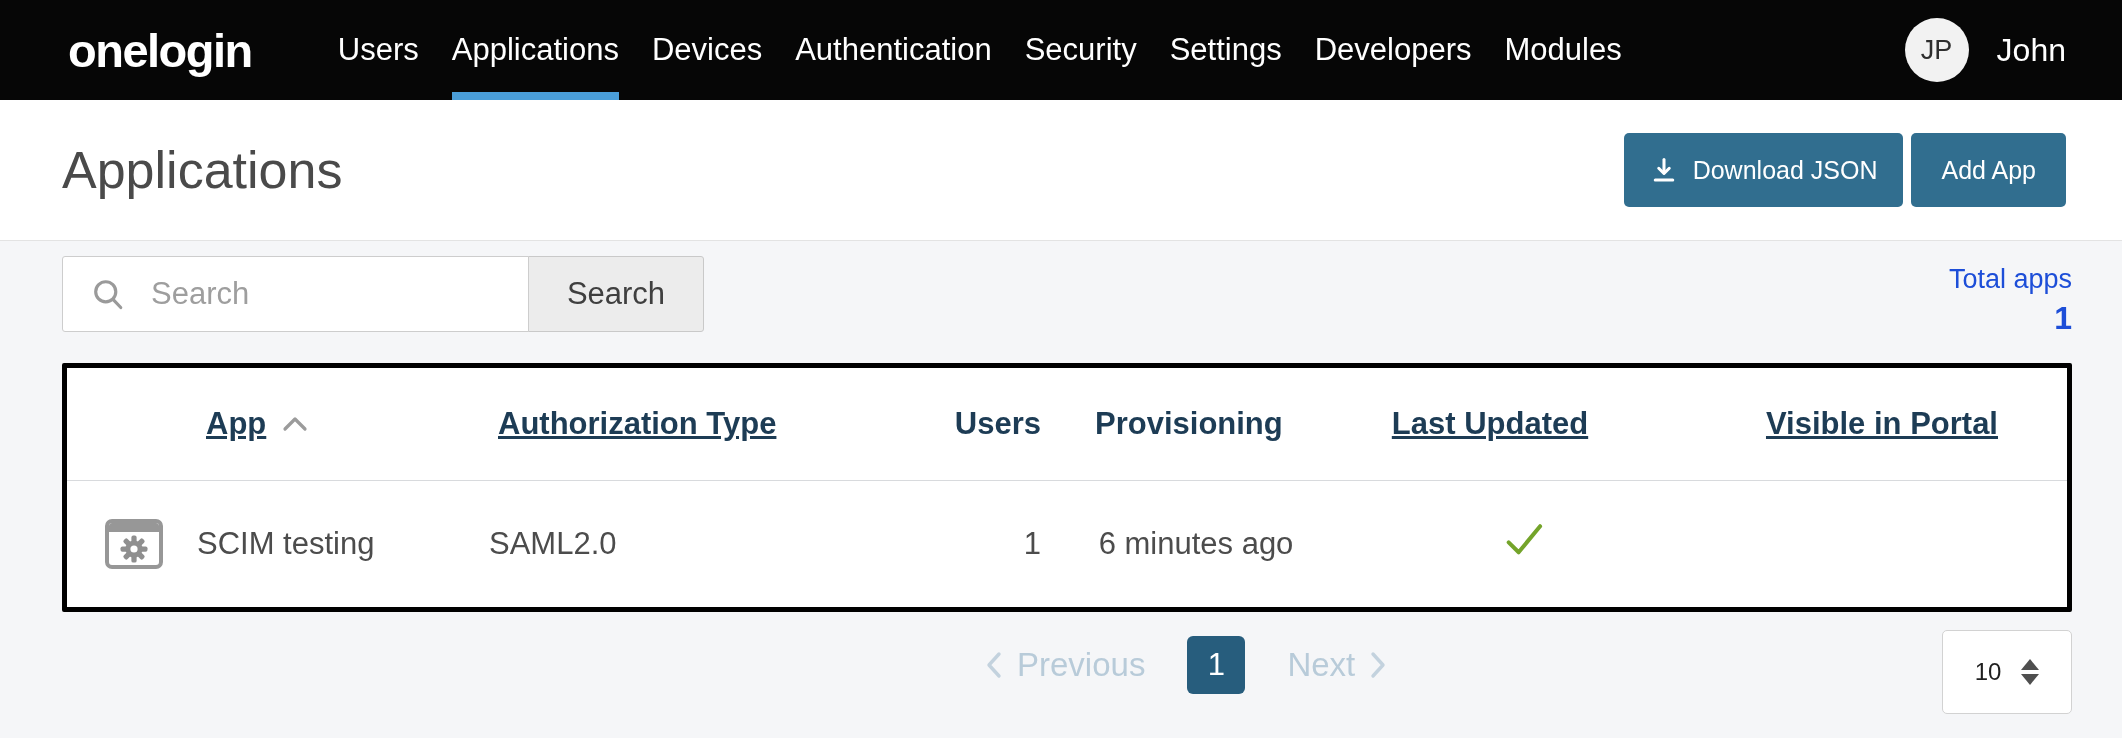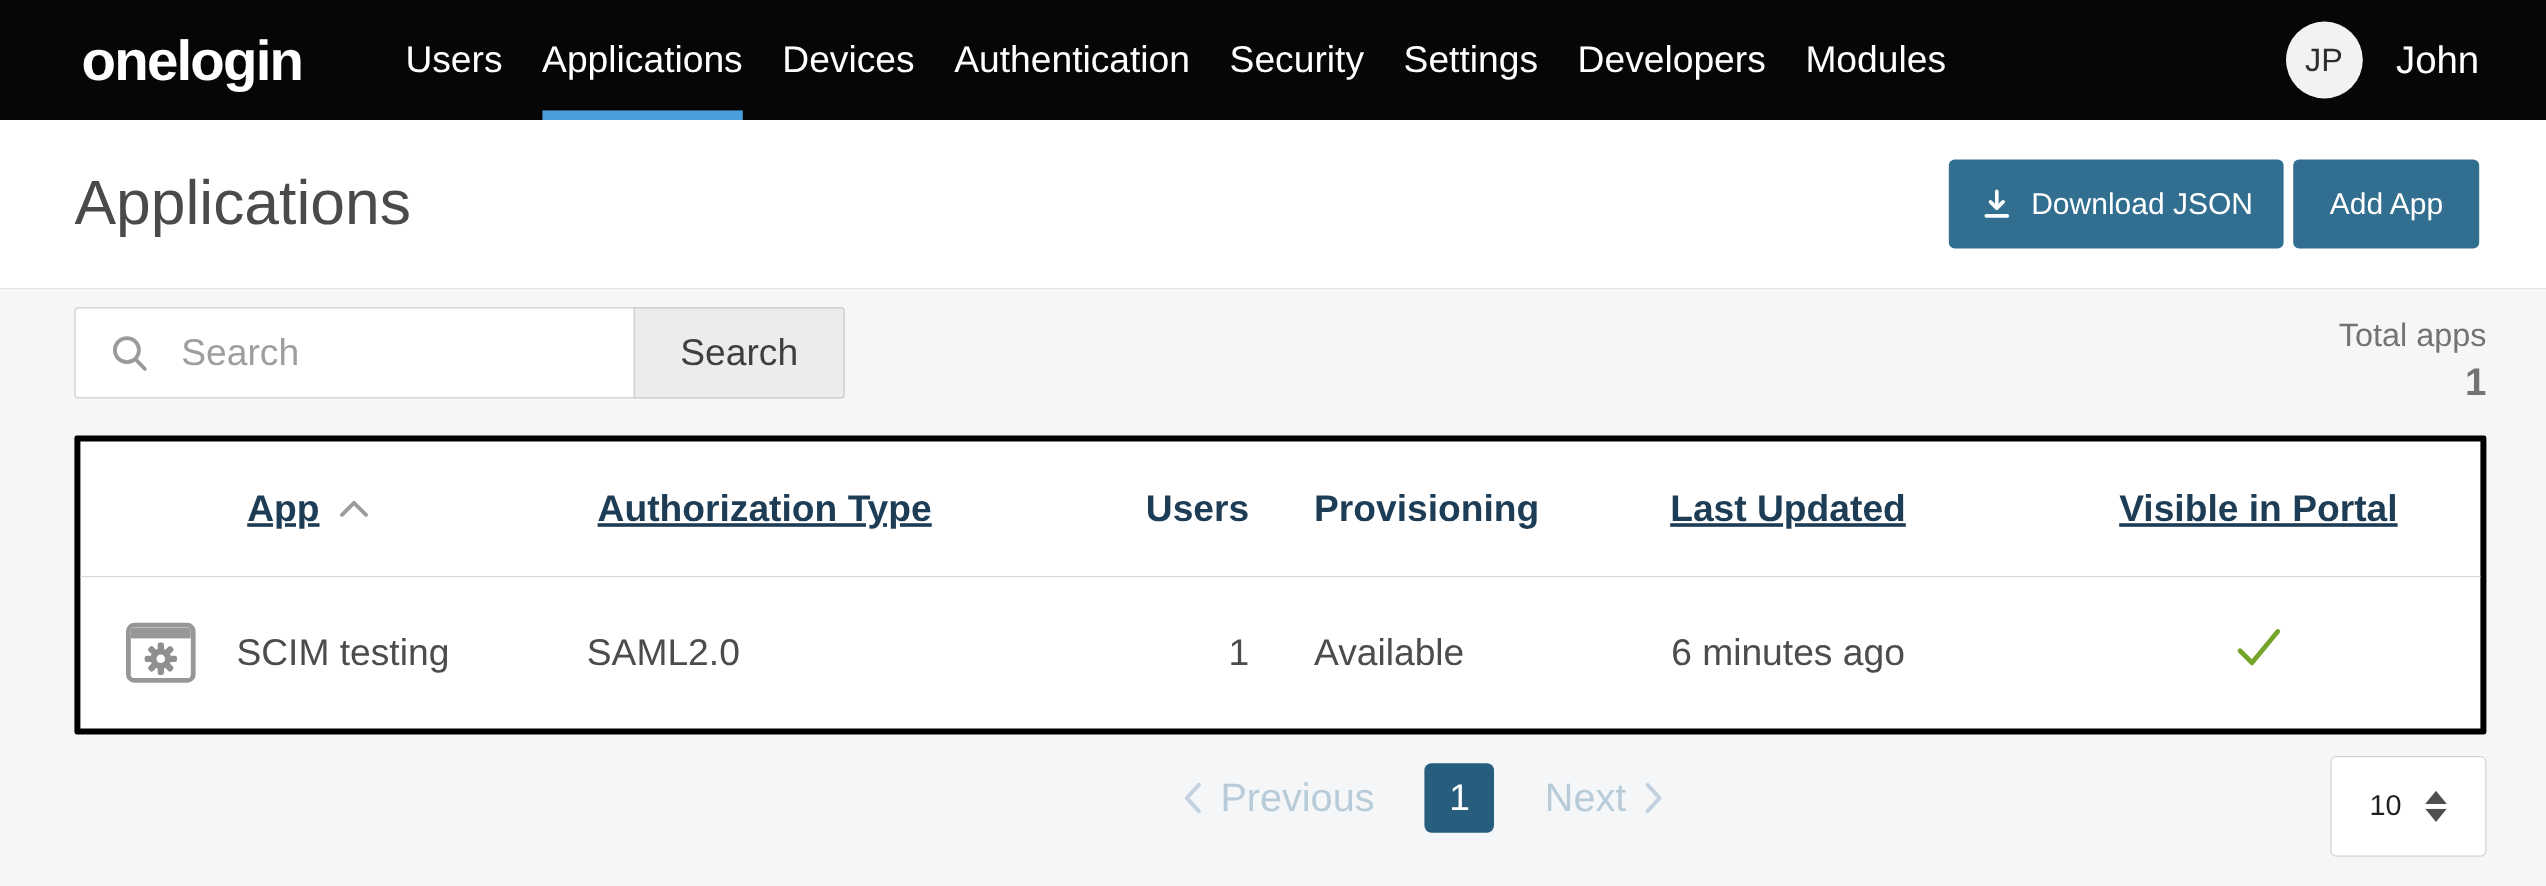--- a/index.html
+++ b/index.html
@@ -61,21 +61,21 @@
     background:#fff; font-size:31px; color:#333; padding:0 20px 0 88px;
     font-family:inherit; outline:none;
   }
   .search-input::placeholder { color:#9e9e9e; }
   .search-icon { position:absolute; left:28px; top:50%; transform:translateY(-50%); display:flex; }
   .search-btn {
     width:176px; height:76px; margin-left:-1px; background:#ececec;
     border:1px solid #c9c9c9; border-radius:0 3px 3px 0; font-size:31px;
     color:#3f3f3f; cursor:pointer; font-family:inherit;
   }
-  .total { margin-left:auto; text-align:right; color:#737373; padding-top:8px; }
+  .total { margin-left:auto; text-align:right; color:#1d4ed8; padding-top:8px; }
   .total-label { font-size:27px; }
   .total-value { font-size:32px; font-weight:700; margin-top:5px; }
 
   
   .table-card { margin-top:26px; background:#fff; border:5px solid #000000; border-radius:2px; }
   .t-row {
     display:grid;
     grid-template-columns:130px 292px 360px 192px 310px 278px 1fr;
     align-items:center;
   }
@@ -221,21 +221,20 @@
                 <circle cx="20" cy="20" r="11.5"></circle>
               </g>
               <circle cx="20" cy="20" r="4.8" fill="#ffffff"></circle>
             </svg>
           </div>
         </div>
       </div>
       <div class="app-name">SCIM testing</div>
       <div>SAML2.0</div>
       <div class="col-users">1</div>
-      <div class="col-prov">Available</div>
       <div class="col-updated">6 minutes ago</div>
       <div class="col-visible">
         <span class="check-wrap">
           <svg width="46" height="40" viewBox="0 0 30 26" fill="none" stroke="#74a42a" stroke-width="2.6" stroke-linecap="round" stroke-linejoin="round">
             <path d="M5 14.5 11.5 21 25.5 4"></path>
           </svg>
         </span>
       </div>
     </div>
   </div>

